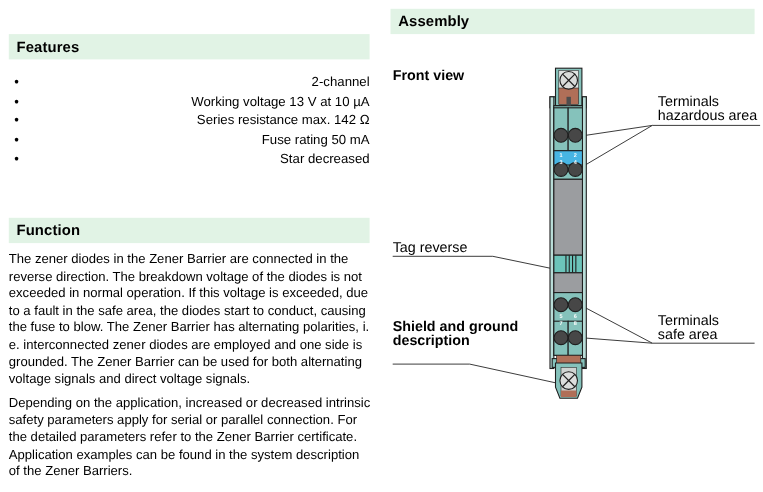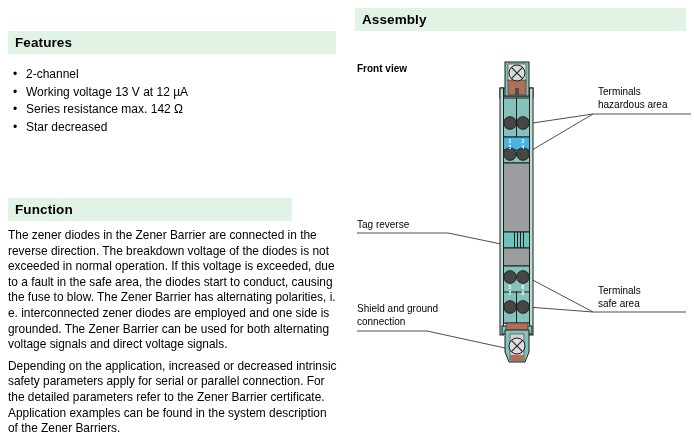--- a/index.html
+++ b/index.html
@@ -10,61 +10,62 @@
   }
   .col-left  { position:absolute; left:8px;  top:0; width:330px; height:447px;margin-top:23px; }
   .col-right { position:absolute; left:355px; top:0; width:339px; height:447px; }
 
   .section-bar {
     position:absolute; left:0; height:23px; background:#e1f3e5;
     display:flex; align-items:center; padding-left:7px; box-sizing:border-box;
     font-weight:bold; font-size:13.5px; letter-spacing:0.1px;
   }
   .bar-features { top:8px;  width:328px; }
-  .bar-function { top:175px; width:284px; }
+  .bar-function { top:175px; width:328px; }
   .bar-assembly { top:8px;  width:331px; }
 
-  .bullets { position:absolute; top:43px; left:0; width:328px; list-style:none; margin:0; padding:0; }
+  .bullets { position:absolute; top:43px; left:0; width:328px; list-style:none; margin:0; padding:0;text-align:right; }
   .bullets li {
     position:relative; padding-left:18px; font-size:12px; line-height:17.6px;
   }
   .bullets li::before { content:"\2022"; position:absolute; left:5px; top:0; }
 
   .paragraphs { position:absolute; top:205px; left:0; width:331px;
     font-size:11.9px; line-height:15.6px; }
   .paragraphs p { margin:0 0 6px 0; }
 
-  .fig-label { position:absolute; font-size:10px; line-height:13px; white-space:nowrap; }
+  .fig-label { position:absolute; font-size:13px; line-height:13px; white-space:nowrap; }
   .fig-label.bold { font-weight:bold; }
 
   .lbl-front-view { left:2px;  top:62px; }
   .lbl-haz        { left:243px; top:85px; }
   .lbl-tag        { left:2px;  top:218px; }
   .lbl-safe       { left:243px; top:284px; }
-  .lbl-shield     { left:2px;  top:302px; }
+  .lbl-shield     { left:2px;  top:290px;font-weight:bold; }
 
   svg.diagram { position:absolute; left:0; top:0; }
   .outline   { stroke:#1f1f1f; stroke-width:1; }
   .leader    { stroke:#3a3a3a; stroke-width:0.9; fill:none; }
   .digit     { font-family:"Liberation Sans", sans-serif; font-size:5px; fill:#ffffff;
                text-anchor:middle; font-weight:bold; }
 </style>
 </head>
 <body>
 
 <div class="col-left">
 
   <div class="section-bar bar-features">
     <span>Features</span>
   </div>
 
   <ul class="bullets">
     <li>2-channel</li>
-    <li>Working voltage 13 V at 12 µA</li>
+    <li>Working voltage 13 V at 10 µA</li>
     <li>Series resistance max. 142 Ω</li>
+    <li>Fuse rating 50 mA</li>
     <li>Star decreased</li>
   </ul>
 
   <div class="section-bar bar-function">
     <span>Function</span>
   </div>
 
   <div class="paragraphs">
     <p>The zener diodes in the Zener Barrier are connected in the reverse direction. The breakdown voltage of the diodes is not exceeded in normal operation. If this voltage is exceeded, due to a fault in the safe area, the diodes start to conduct, causing the fuse to blow. The Zener Barrier has alternating polarities, i. e. interconnected zener diodes are employed and one side is grounded. The Zener Barrier can be used for both alternating voltage signals and direct voltage signals.</p>
     <p>Depending on the application, increased or decreased intrinsic safety parameters apply for serial or parallel connection. For the detailed parameters refer to the Zener Barrier certificate. Application examples can be found in the system description of the Zener Barriers.</p>
@@ -166,15 +167,15 @@
 
   <div class="fig-label lbl-tag">Tag reverse</div>
 
   <div class="fig-label lbl-safe">
     <div>Terminals</div>
     <div>safe area</div>
   </div>
 
   <div class="fig-label lbl-shield">
     <div>Shield and ground</div>
-    <div>connection</div>
+    <div>description</div>
   </div>
 </div>
 
 </body></html>

